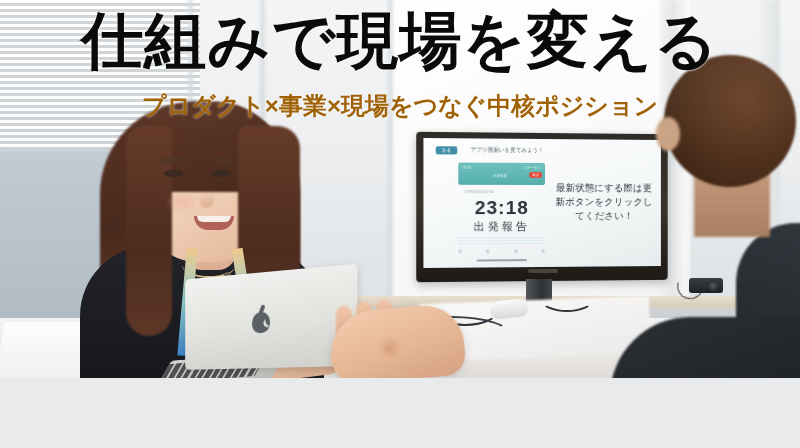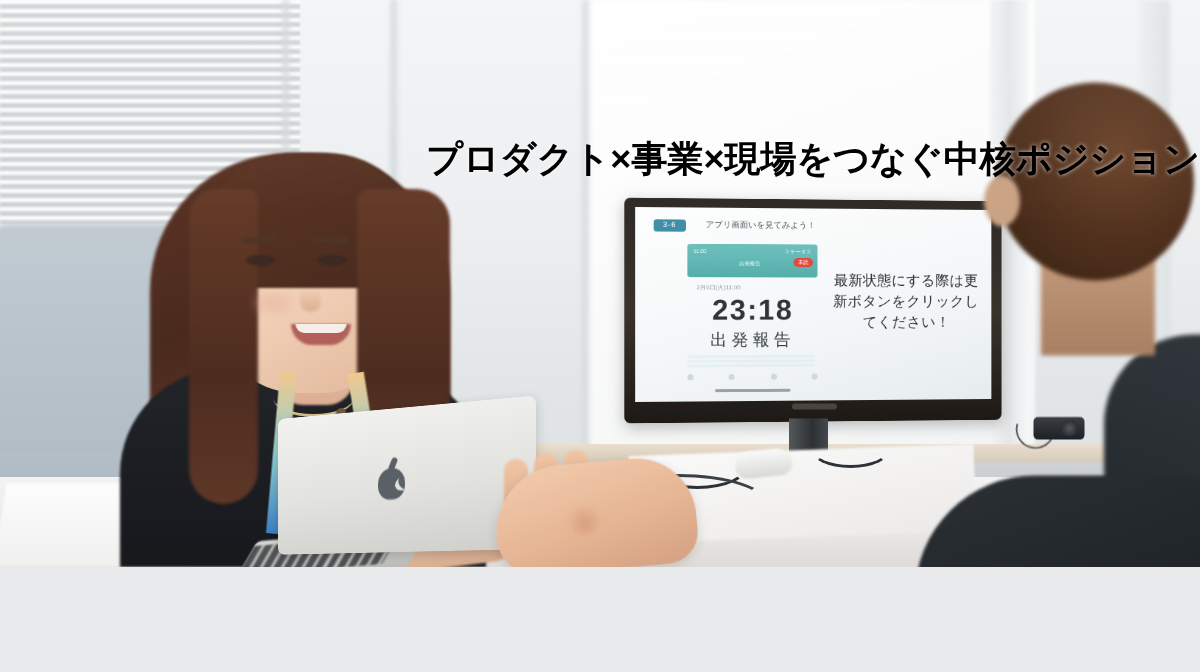--- a/index.html
+++ b/index.html
@@ -455,25 +455,25 @@
     font-weight:bold;
     font-size:62px;
     line-height:1.08;
     color:#0a0a0a;
     letter-spacing:1px;
     text-shadow:0 0 3px rgba(255,255,255,.55), 0 1px 1px rgba(255,255,255,.45);
     white-space:nowrap;
   }
   .subtitle {
     position:absolute; left:0; top:90px; width:800px;
-    text-align:right;
+    text-align:center;
     font-family:"Liberation Sans","DejaVu Sans",sans-serif;
     font-weight:bold;
     font-size:24px;
-    color:#000000;
+    color:#a16207;
     letter-spacing:0px;
     text-shadow:0 0 3px rgba(255,255,255,.75);
     white-space:nowrap;
   }
 
   
   .banner {
     position:absolute; left:0; top:374px; width:800px; height:74px;
     background:linear-gradient(100deg,#fbfbfa 0%, #f7f5f2 45%, #f4f2ef 100%);
     overflow:hidden;
@@ -612,16 +612,17 @@
       <div class="m-shoulder2"></div>
       <div class="m-neck"></div>
       <div class="m-head"></div>
       <div class="m-ear"></div>
       <div class="m-shoulder"></div>
     </div>
 
     <div class="photo-haze"></div>
   </div>
 
+  <div class="title">仕組みで現場を変える</div>
   <div class="subtitle">プロダクト×事業×現場をつなぐ中核ポジション</div>
 
 
 </div>
 
 </body></html>

